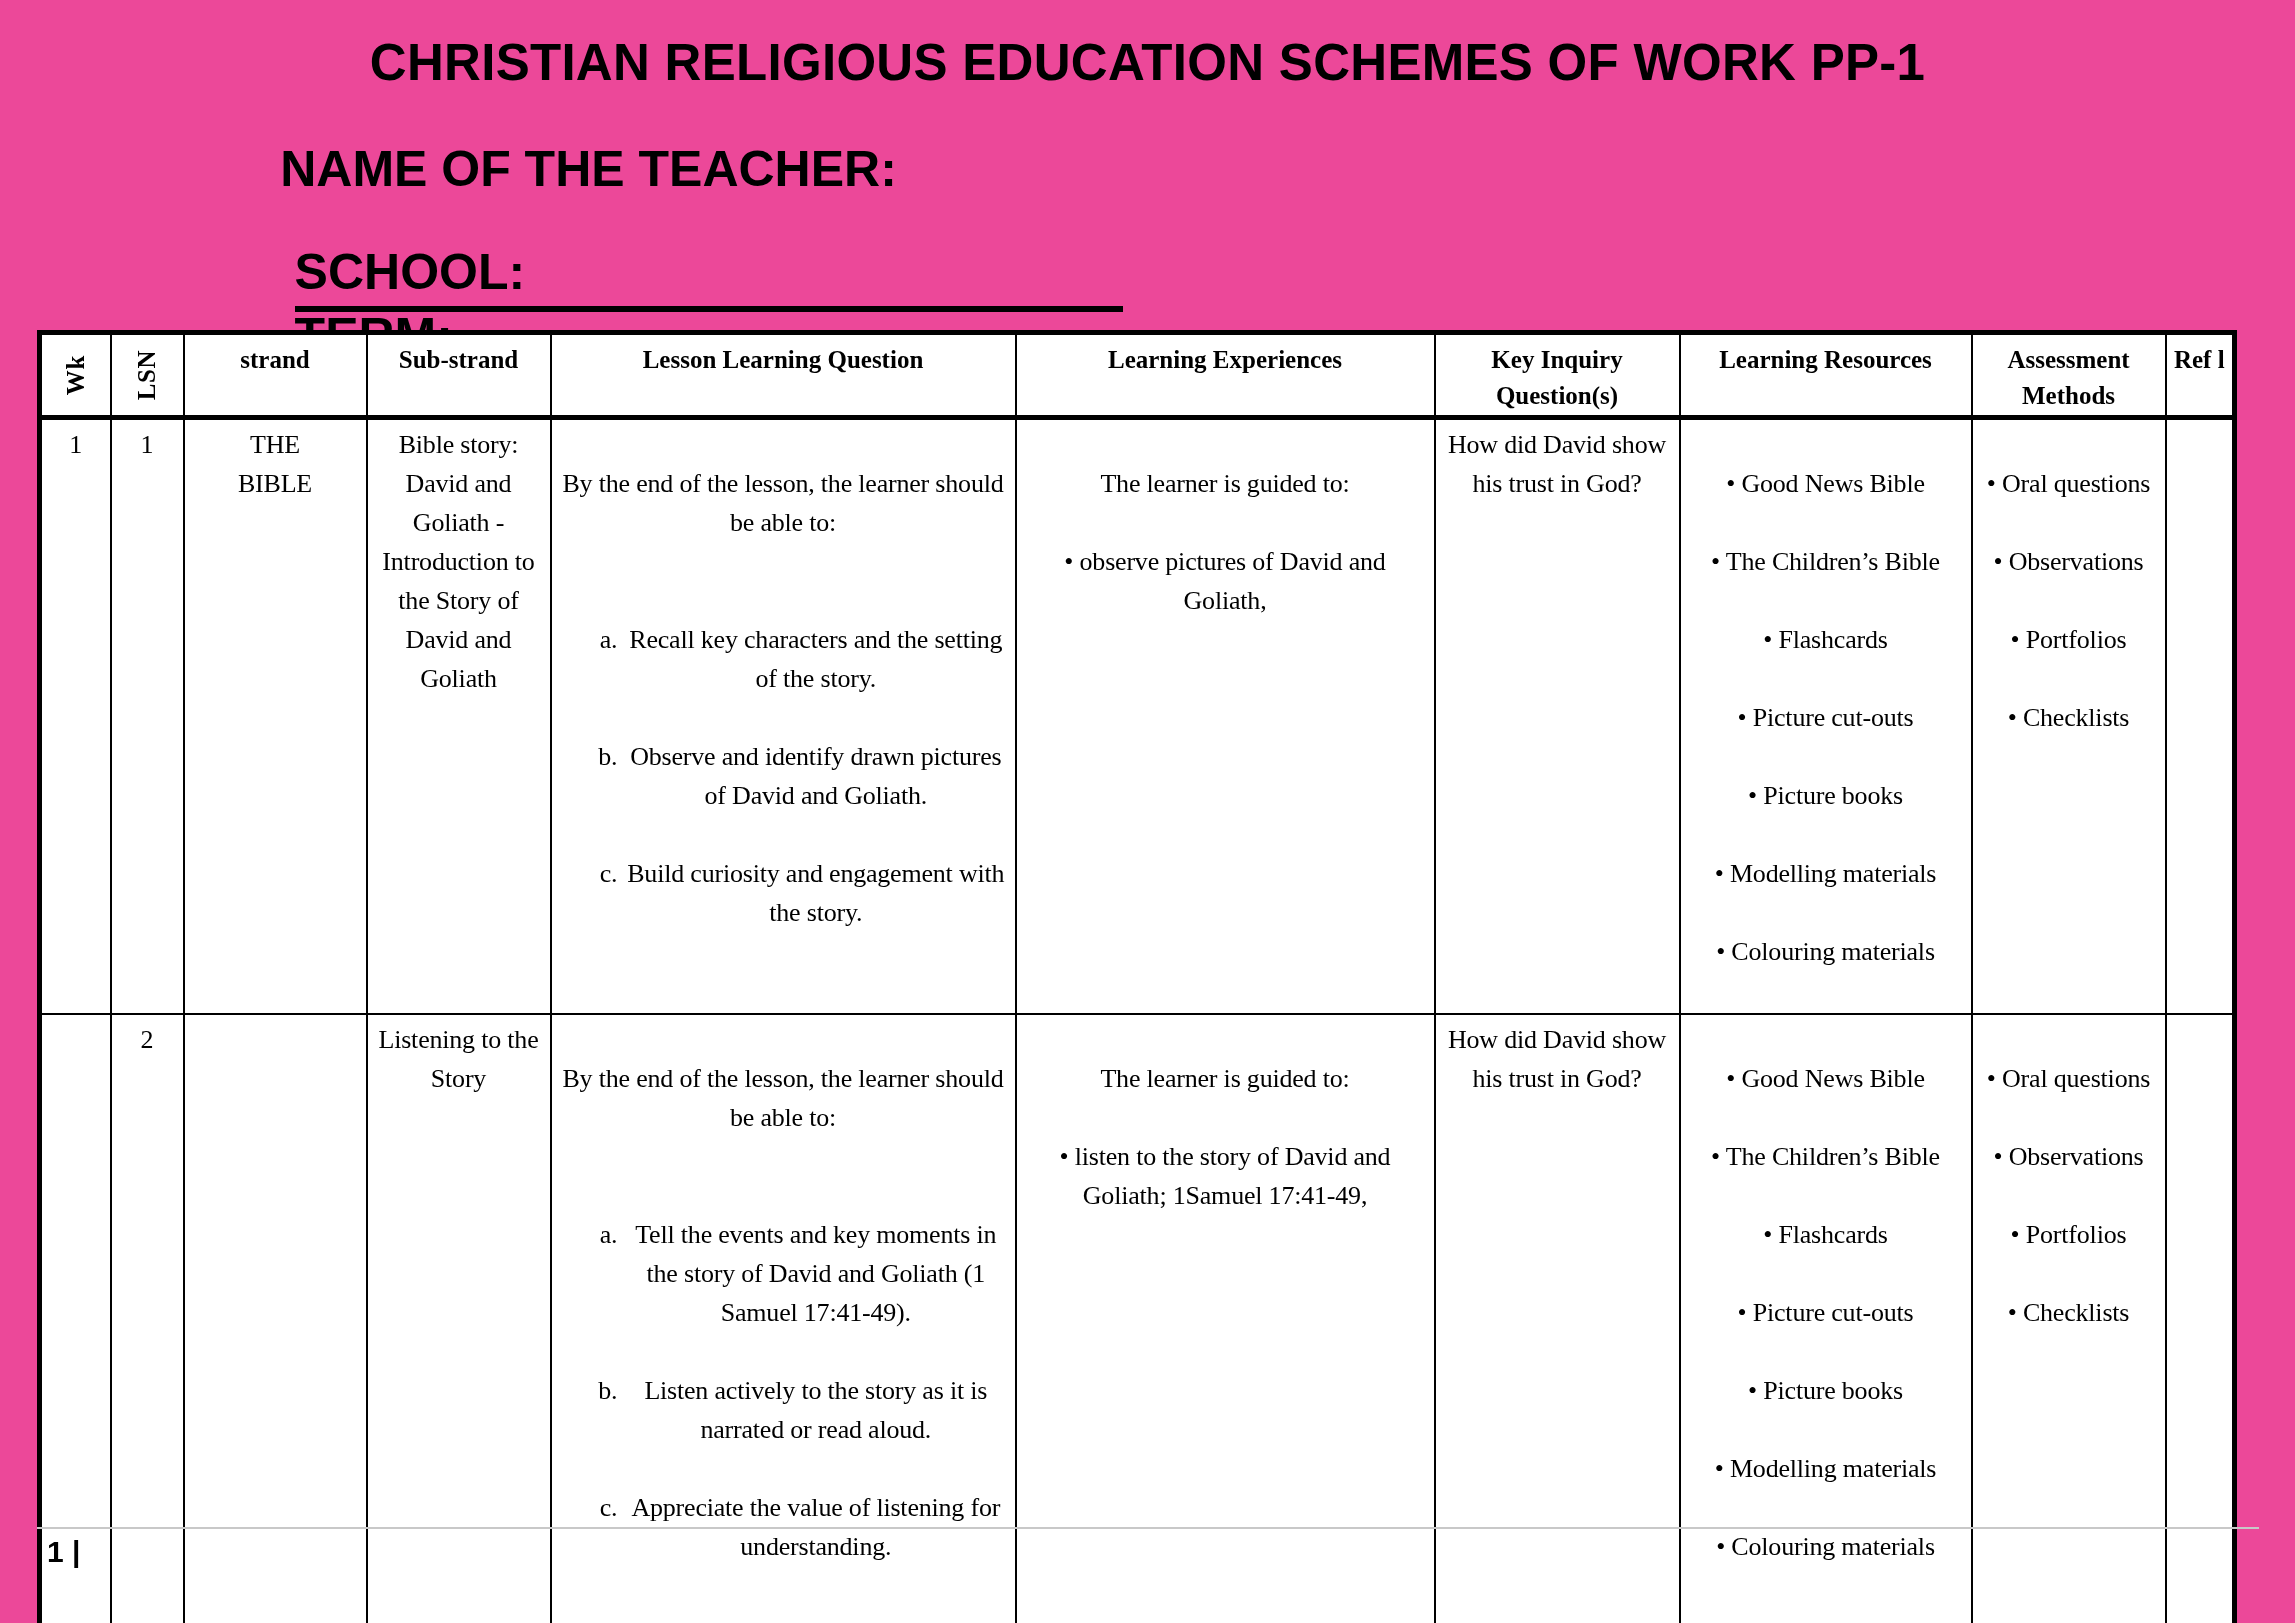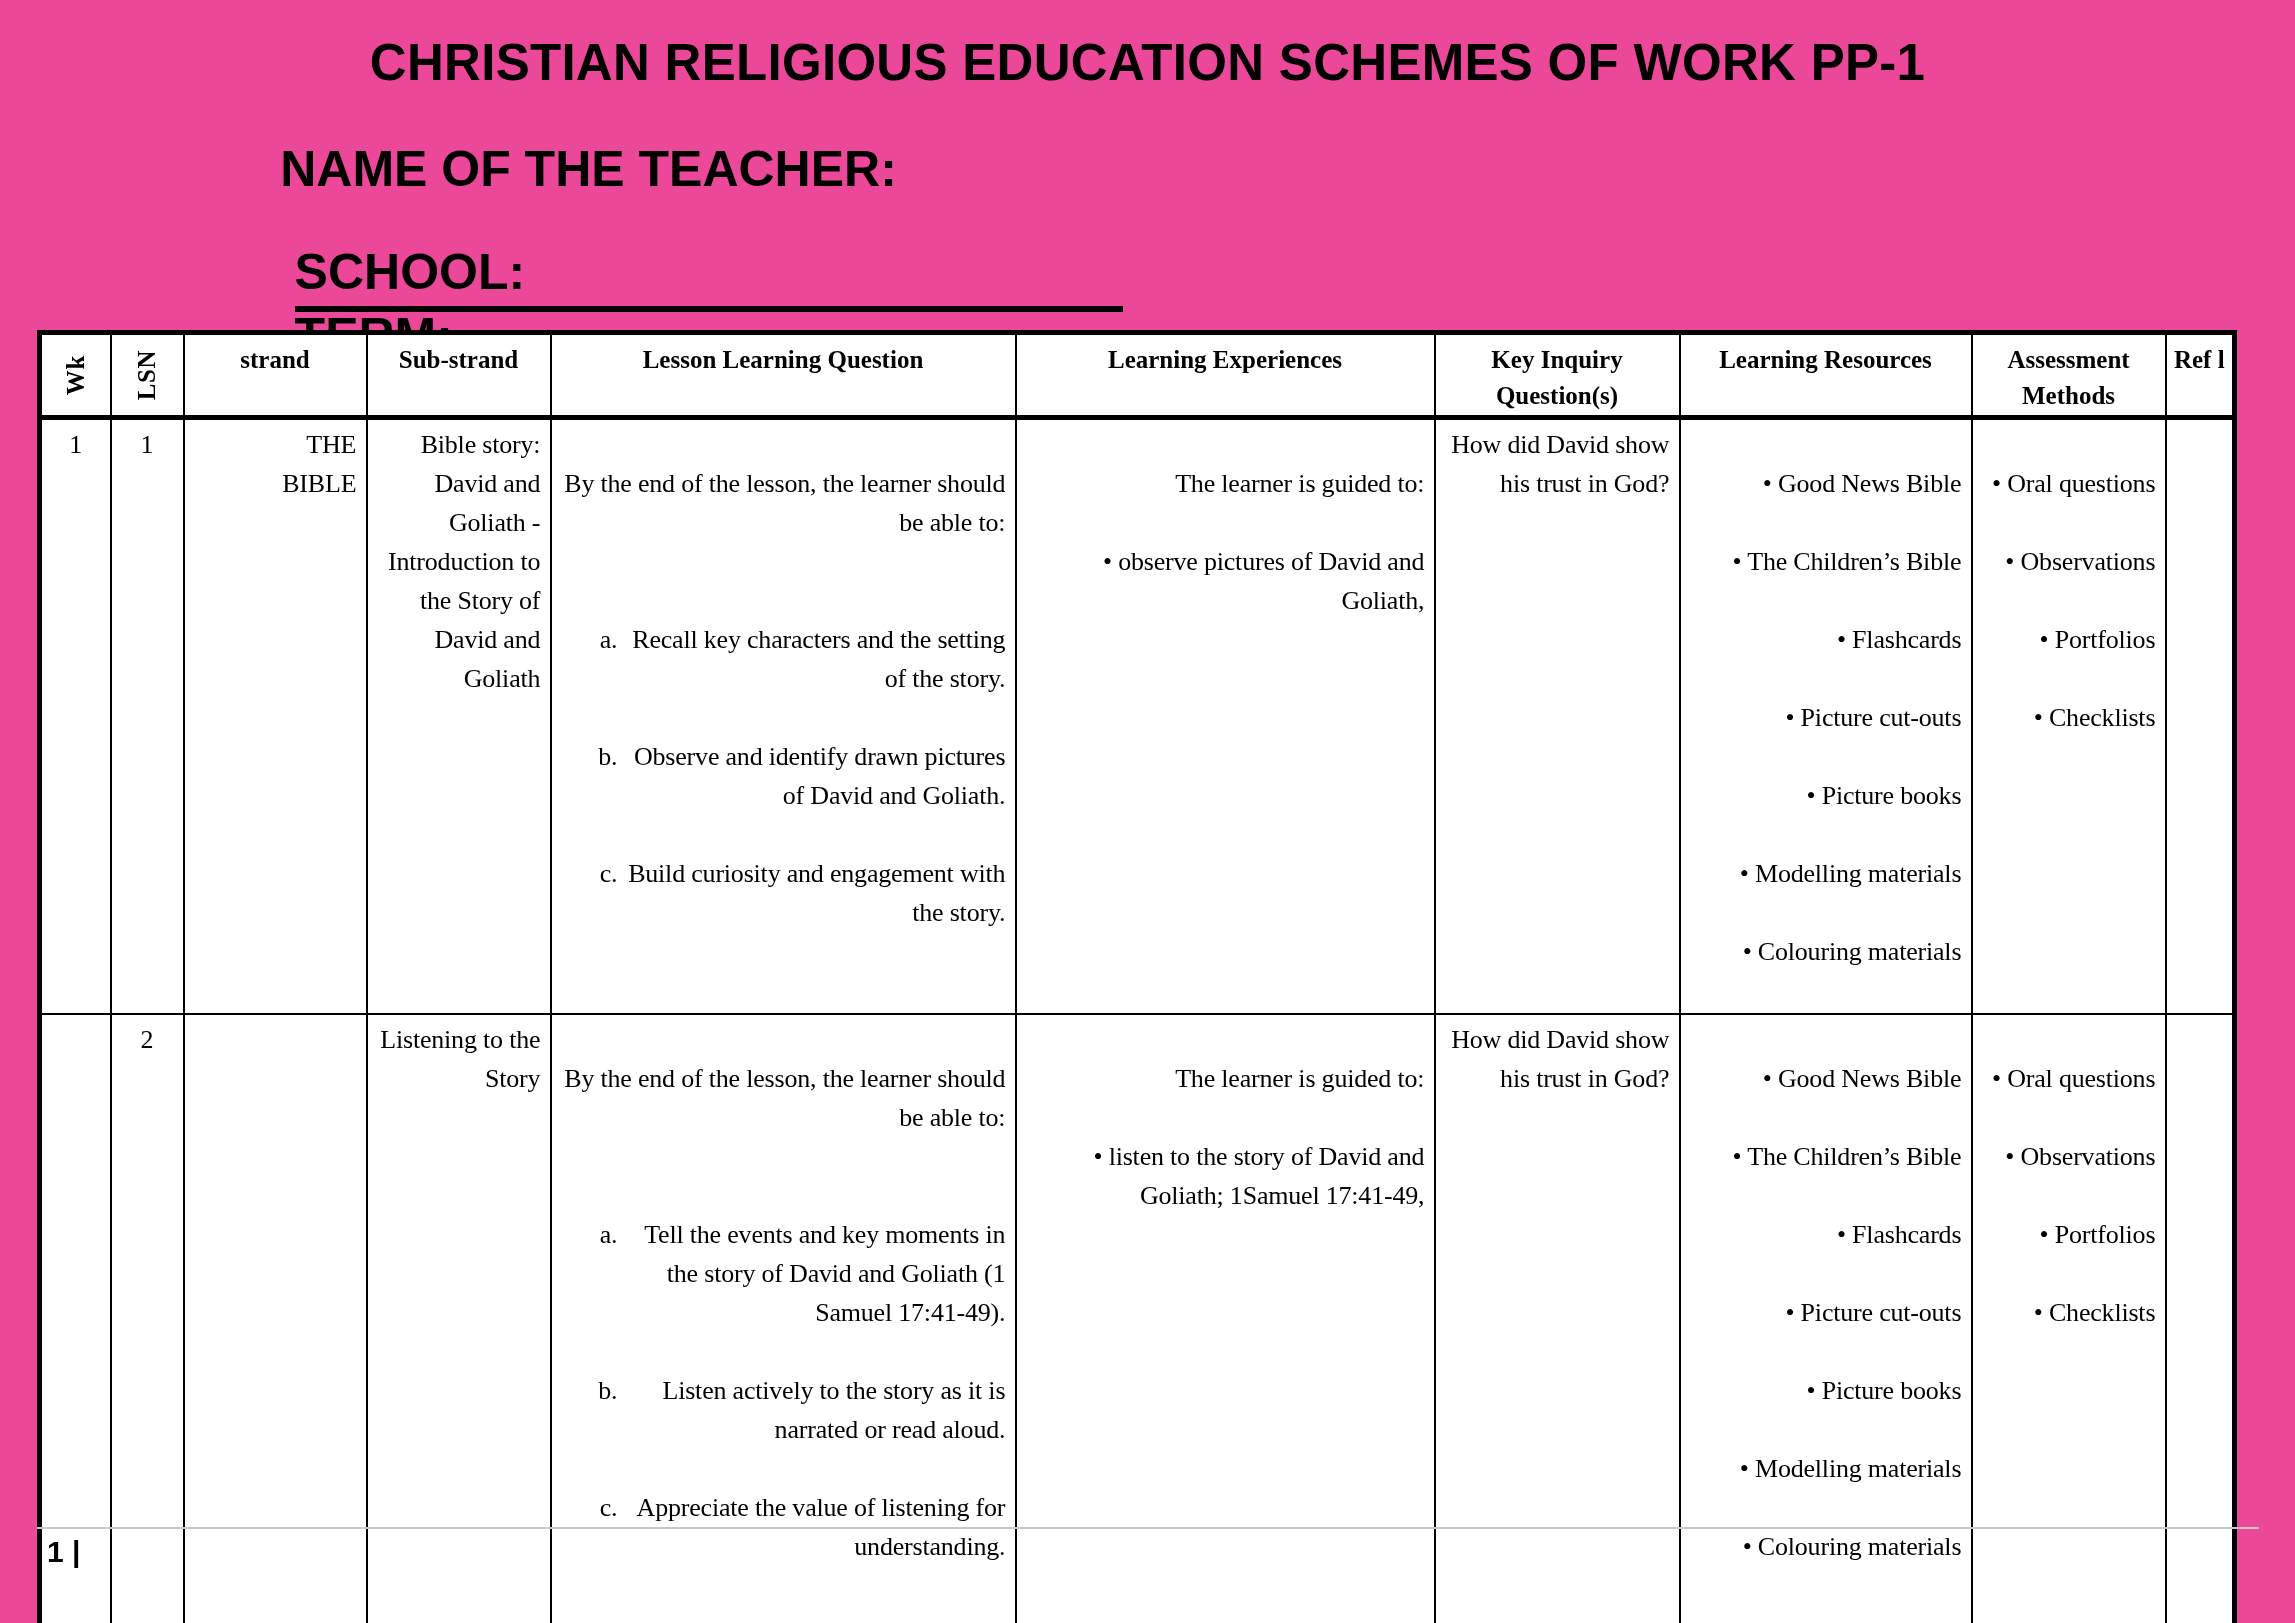--- a/index.html
+++ b/index.html
@@ -57,21 +57,21 @@
     text-align:center; vertical-align:top;
     padding:6.5px 5.2px 0; border-bottom:5.9px solid #000;
   }
   .schemes thead th.vert { vertical-align:middle; padding:0; }
   .schemes thead th.vert span {
     display:inline-block; transform:rotate(-90deg);
     white-space:nowrap; letter-spacing:0.7px;
   }
   .schemes td {
     font-size:26px; line-height:39px; letter-spacing:-0.2px;
-    vertical-align:top; text-align:right;
+    vertical-align:top; text-align:center;
     padding:5.2px 9.2px 2.6px; white-space:pre-line;
   }
   .schemes td.num { text-align:center; padding-left:2.6px; padding-right:2.6px; }
   ol.abc { list-style-type:lower-alpha; margin:0; padding-left:63px; }
   ol.abc li { padding-left:2.6px; }
   .tline { margin:0; }
 
   
   .footer-rule {
     position:absolute; left:37px; width:2222px; top:1527px;

